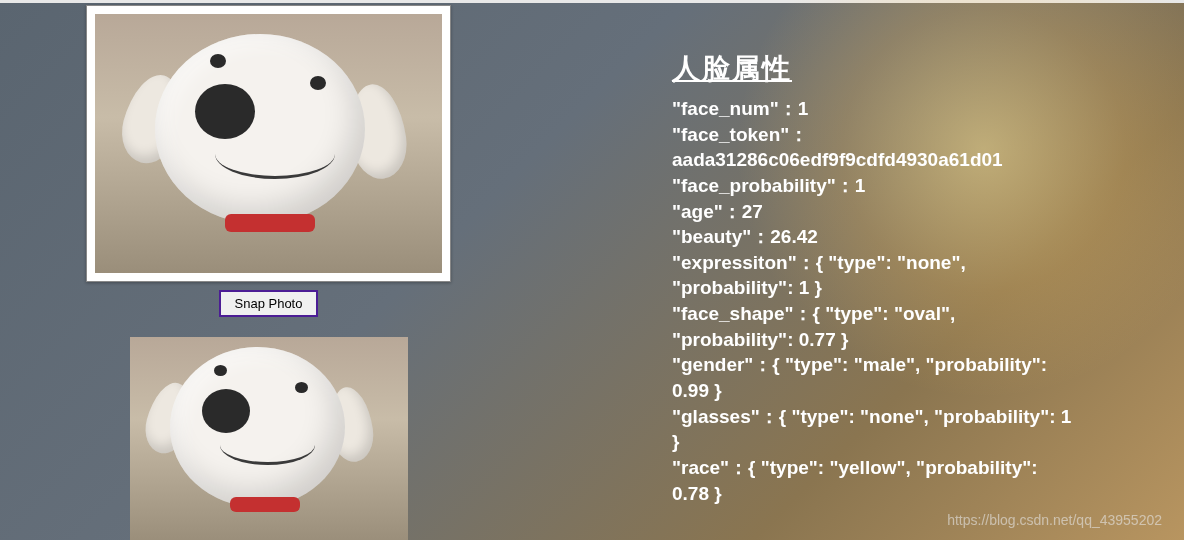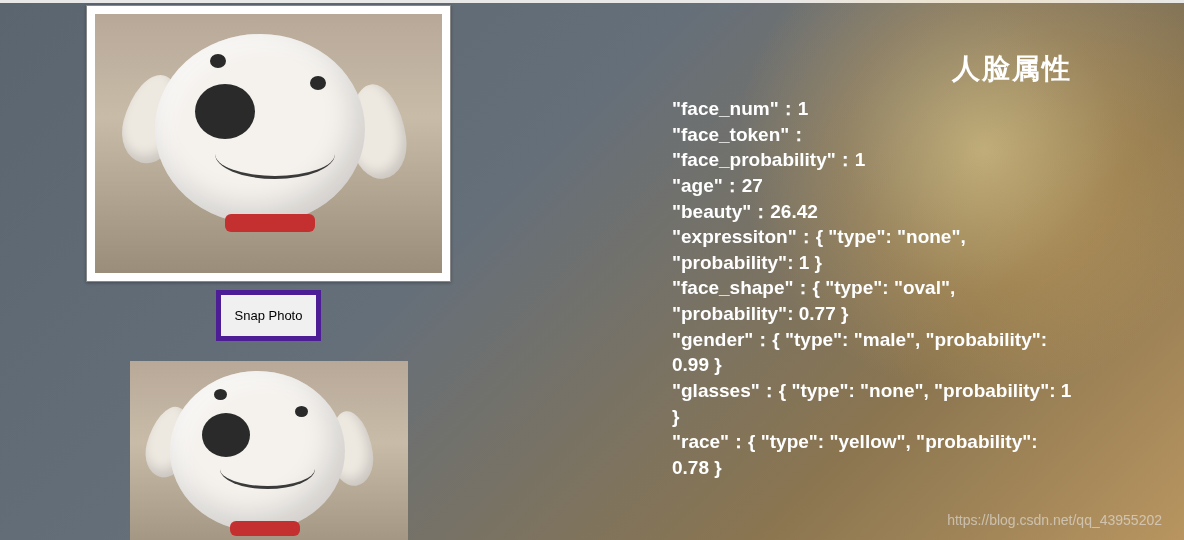--- a/index.html
+++ b/index.html
@@ -46,22 +46,22 @@
       background: linear-gradient(to bottom, #b8a898 0%, #c8bca8 40%, #9a8e7a 100%);
       position: relative;
       overflow: hidden;
     }
     .snap-btn-wrap {
       text-align: center;
       margin-top: 8px;
     }
     .snap-btn {
       background: #f0f0f0;
-      border: 5px solid #4c1d95;
-      padding: 13px 14px;
+      border: 2px solid #4c1d95;
+      padding: 4px 14px;
       font-size: 13px;
       cursor: pointer;
       font-family: Arial, sans-serif;
     }
     .photo-lower {
       margin-top: 20px;
       margin-left: 44px;
       width: 278px;
       height: 205px;
       background: linear-gradient(to bottom, #b8a898 0%, #c8bca8 40%, #9a8e7a 100%);
@@ -120,23 +120,24 @@
     .right-col {
       position: absolute;
       left: 672px;
       top: 50px;
       width: 400px;
       color: #fff;
     }
     .attr-title {
       font-size: 28px;
       font-weight: bold;
-      text-align: right;
+      text-align: left;
       margin-bottom: 8px;
       letter-spacing: 2px;
+      text-decoration: underline;
     }
     .attr-line {
       font-size: 19px;
       font-weight: bold;
       line-height: 1.35;
       word-wrap: break-word;
     }
     .watermark {
       position: absolute;
       right: 22px;
@@ -177,20 +178,21 @@
     <div class="dog-nose"></div>
     <div class="dog-smile"></div>
     <div class="dog-collar"></div>
   </div>
 </div>
 
 <div class="right-col">
   <div class="attr-title">人脸属性</div>
   <div class="attr-line">"face_num"：1</div>
   <div class="attr-line">"face_token"：</div>
+  <div class="attr-line">aada31286c06edf9f9cdfd4930a61d01</div>
   <div class="attr-line">"face_probability"：1</div>
   <div class="attr-line">"age"：27</div>
   <div class="attr-line">"beauty"：26.42</div>
   <div class="attr-line">"expressiton"：{ "type": "none", "probability": 1 }</div>
   <div class="attr-line">"face_shape"：{ "type": "oval", "probability": 0.77 }</div>
   <div class="attr-line">"gender"：{ "type": "male", "probability": 0.99 }</div>
   <div class="attr-line">"glasses"：{ "type": "none", "probability": 1 }</div>
   <div class="attr-line">"race"：{ "type": "yellow", "probability": 0.78 }</div>
 </div>
 

